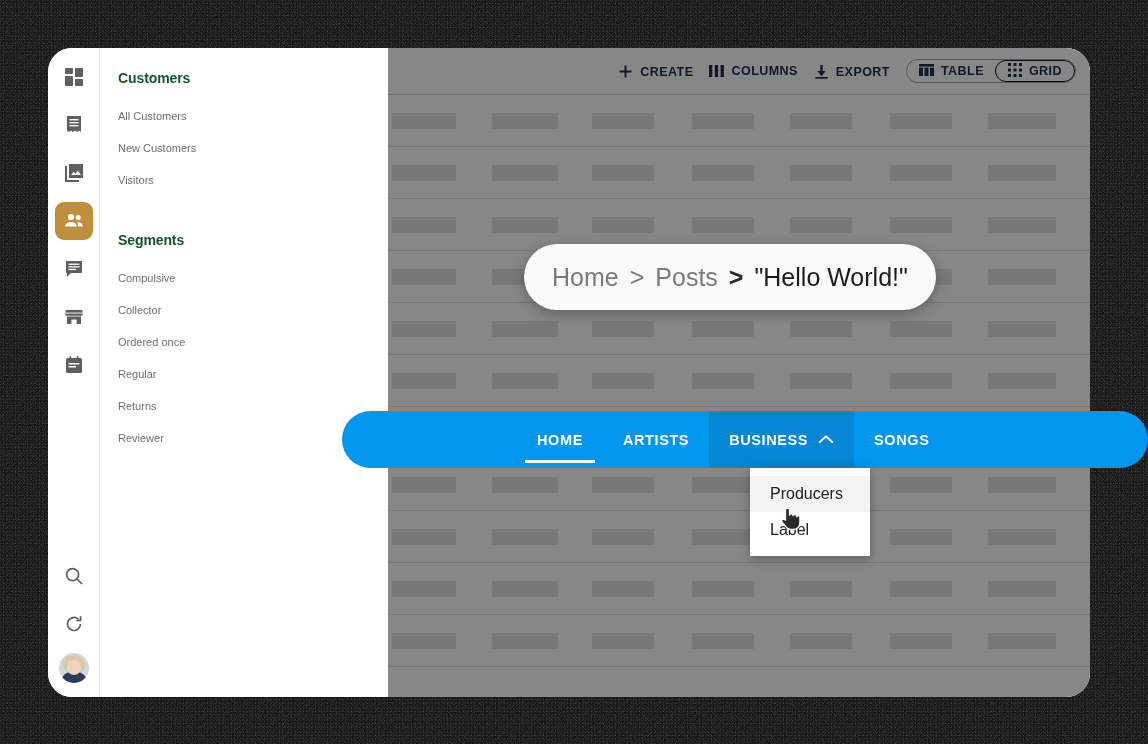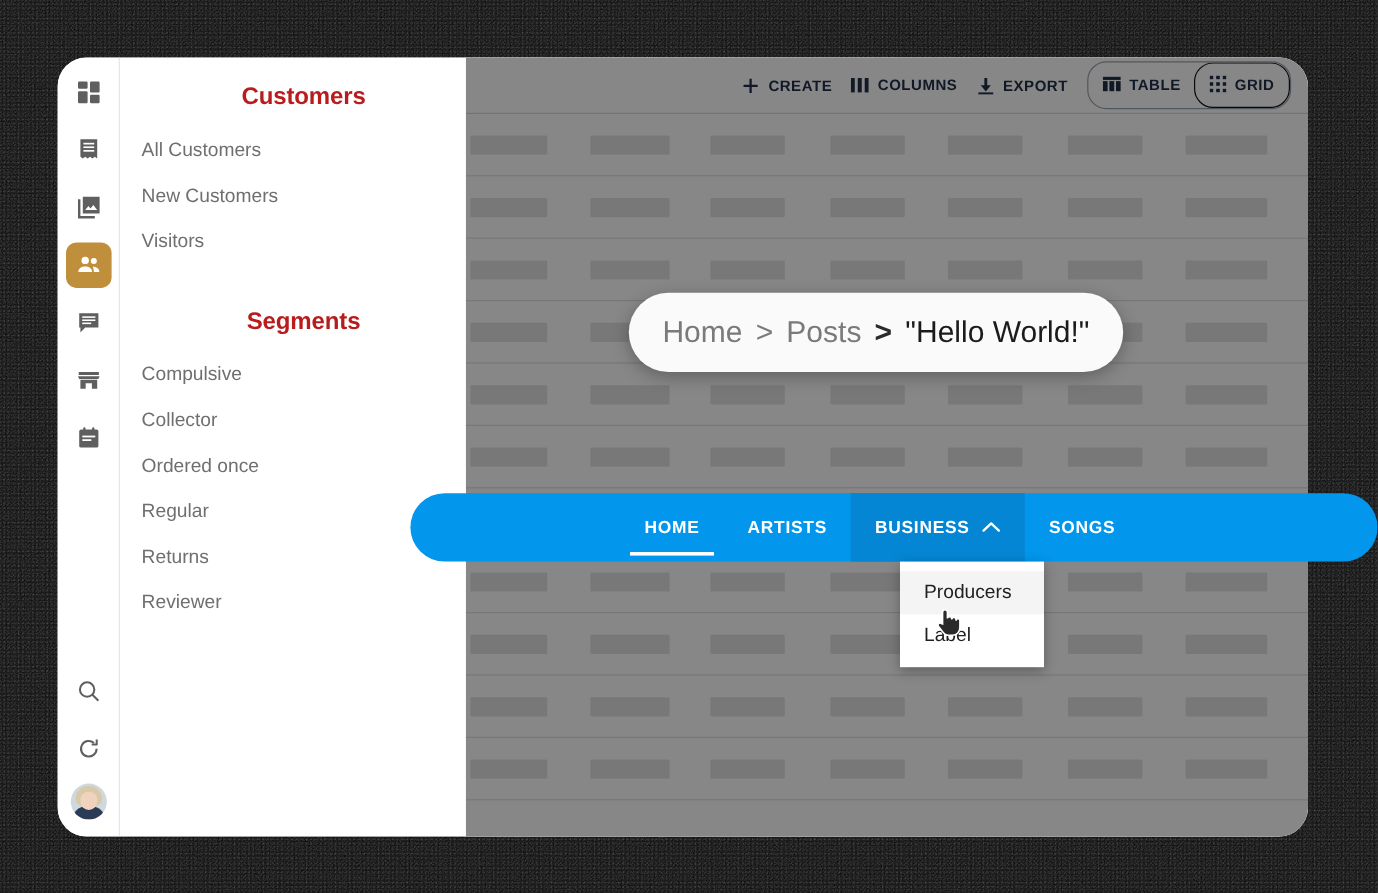--- a/index.html
+++ b/index.html
@@ -93,30 +93,29 @@
   
   #sidebar {
     width: 288px;
     flex: 0 0 288px;
     background: #fff;
     padding: 14px 0 0 18px;
     position: relative;
     z-index: 4;
   }
   .side-title {
-    font-size: 20px;
+    font-size: 14px;
     font-weight: bold;
-    color: #b91c1c;
+    color: #14532d;
     letter-spacing: -0.1px;
     margin: 8px 0 14px 0;
-    text-align: center;
   }
   .side-title.second { margin-top: 36px; }
   .side-item {
-    font-size: 16px;
+    font-size: 11px;
     color: #6f6f6f;
     padding: 10px 0;
     cursor: pointer;
   }
 
   
   #content {
     flex: 1 1 auto;
     position: relative;
     background: #fff;
@@ -140,21 +139,21 @@
     letter-spacing: .45px;
     color: #20304a;
     cursor: pointer;
   }
   .tb-btn svg { display: block; }
   #viewtoggle {
     display: flex;
     align-items: center;
     border: 1px solid #9aa4b2;
     border-radius: 16px;
-    height: 40px;
+    height: 24px;
     overflow: hidden;
   }
   .vt-btn {
     display: flex;
     align-items: center;
     gap: 7px;
     height: 100%;
     padding: 0 12px;
     font-size: 12.5px;
     font-weight: bold;

